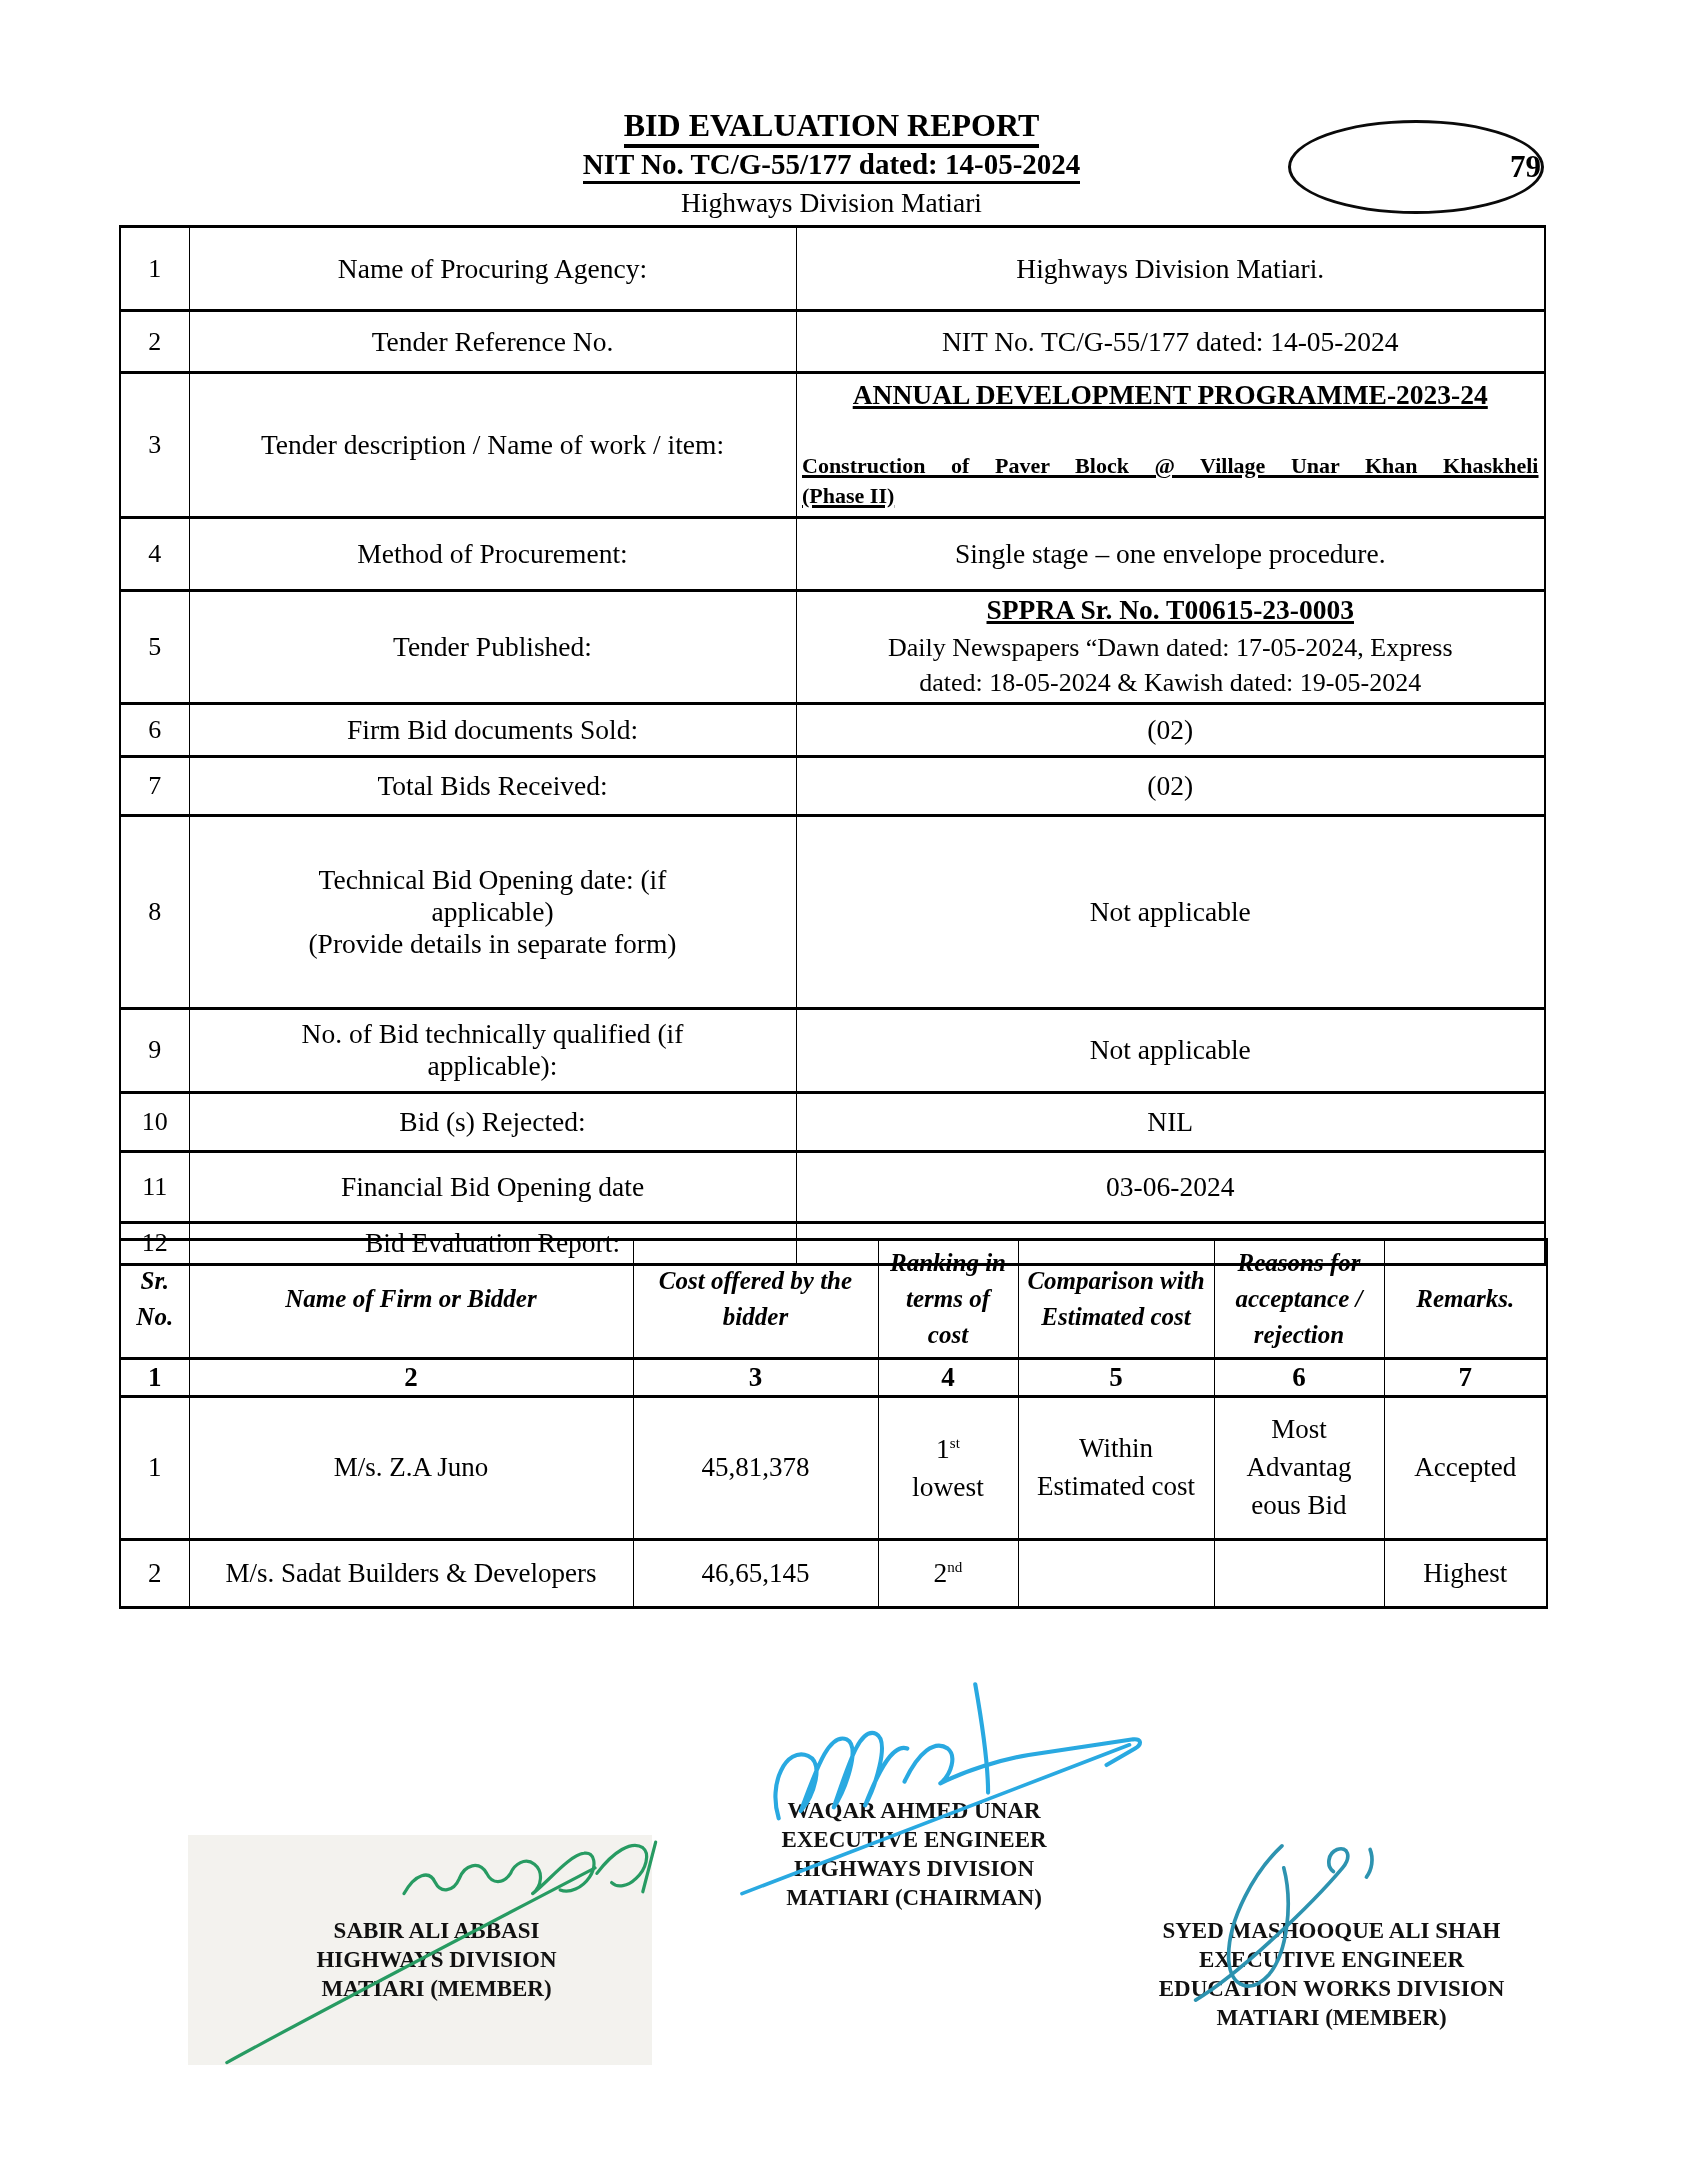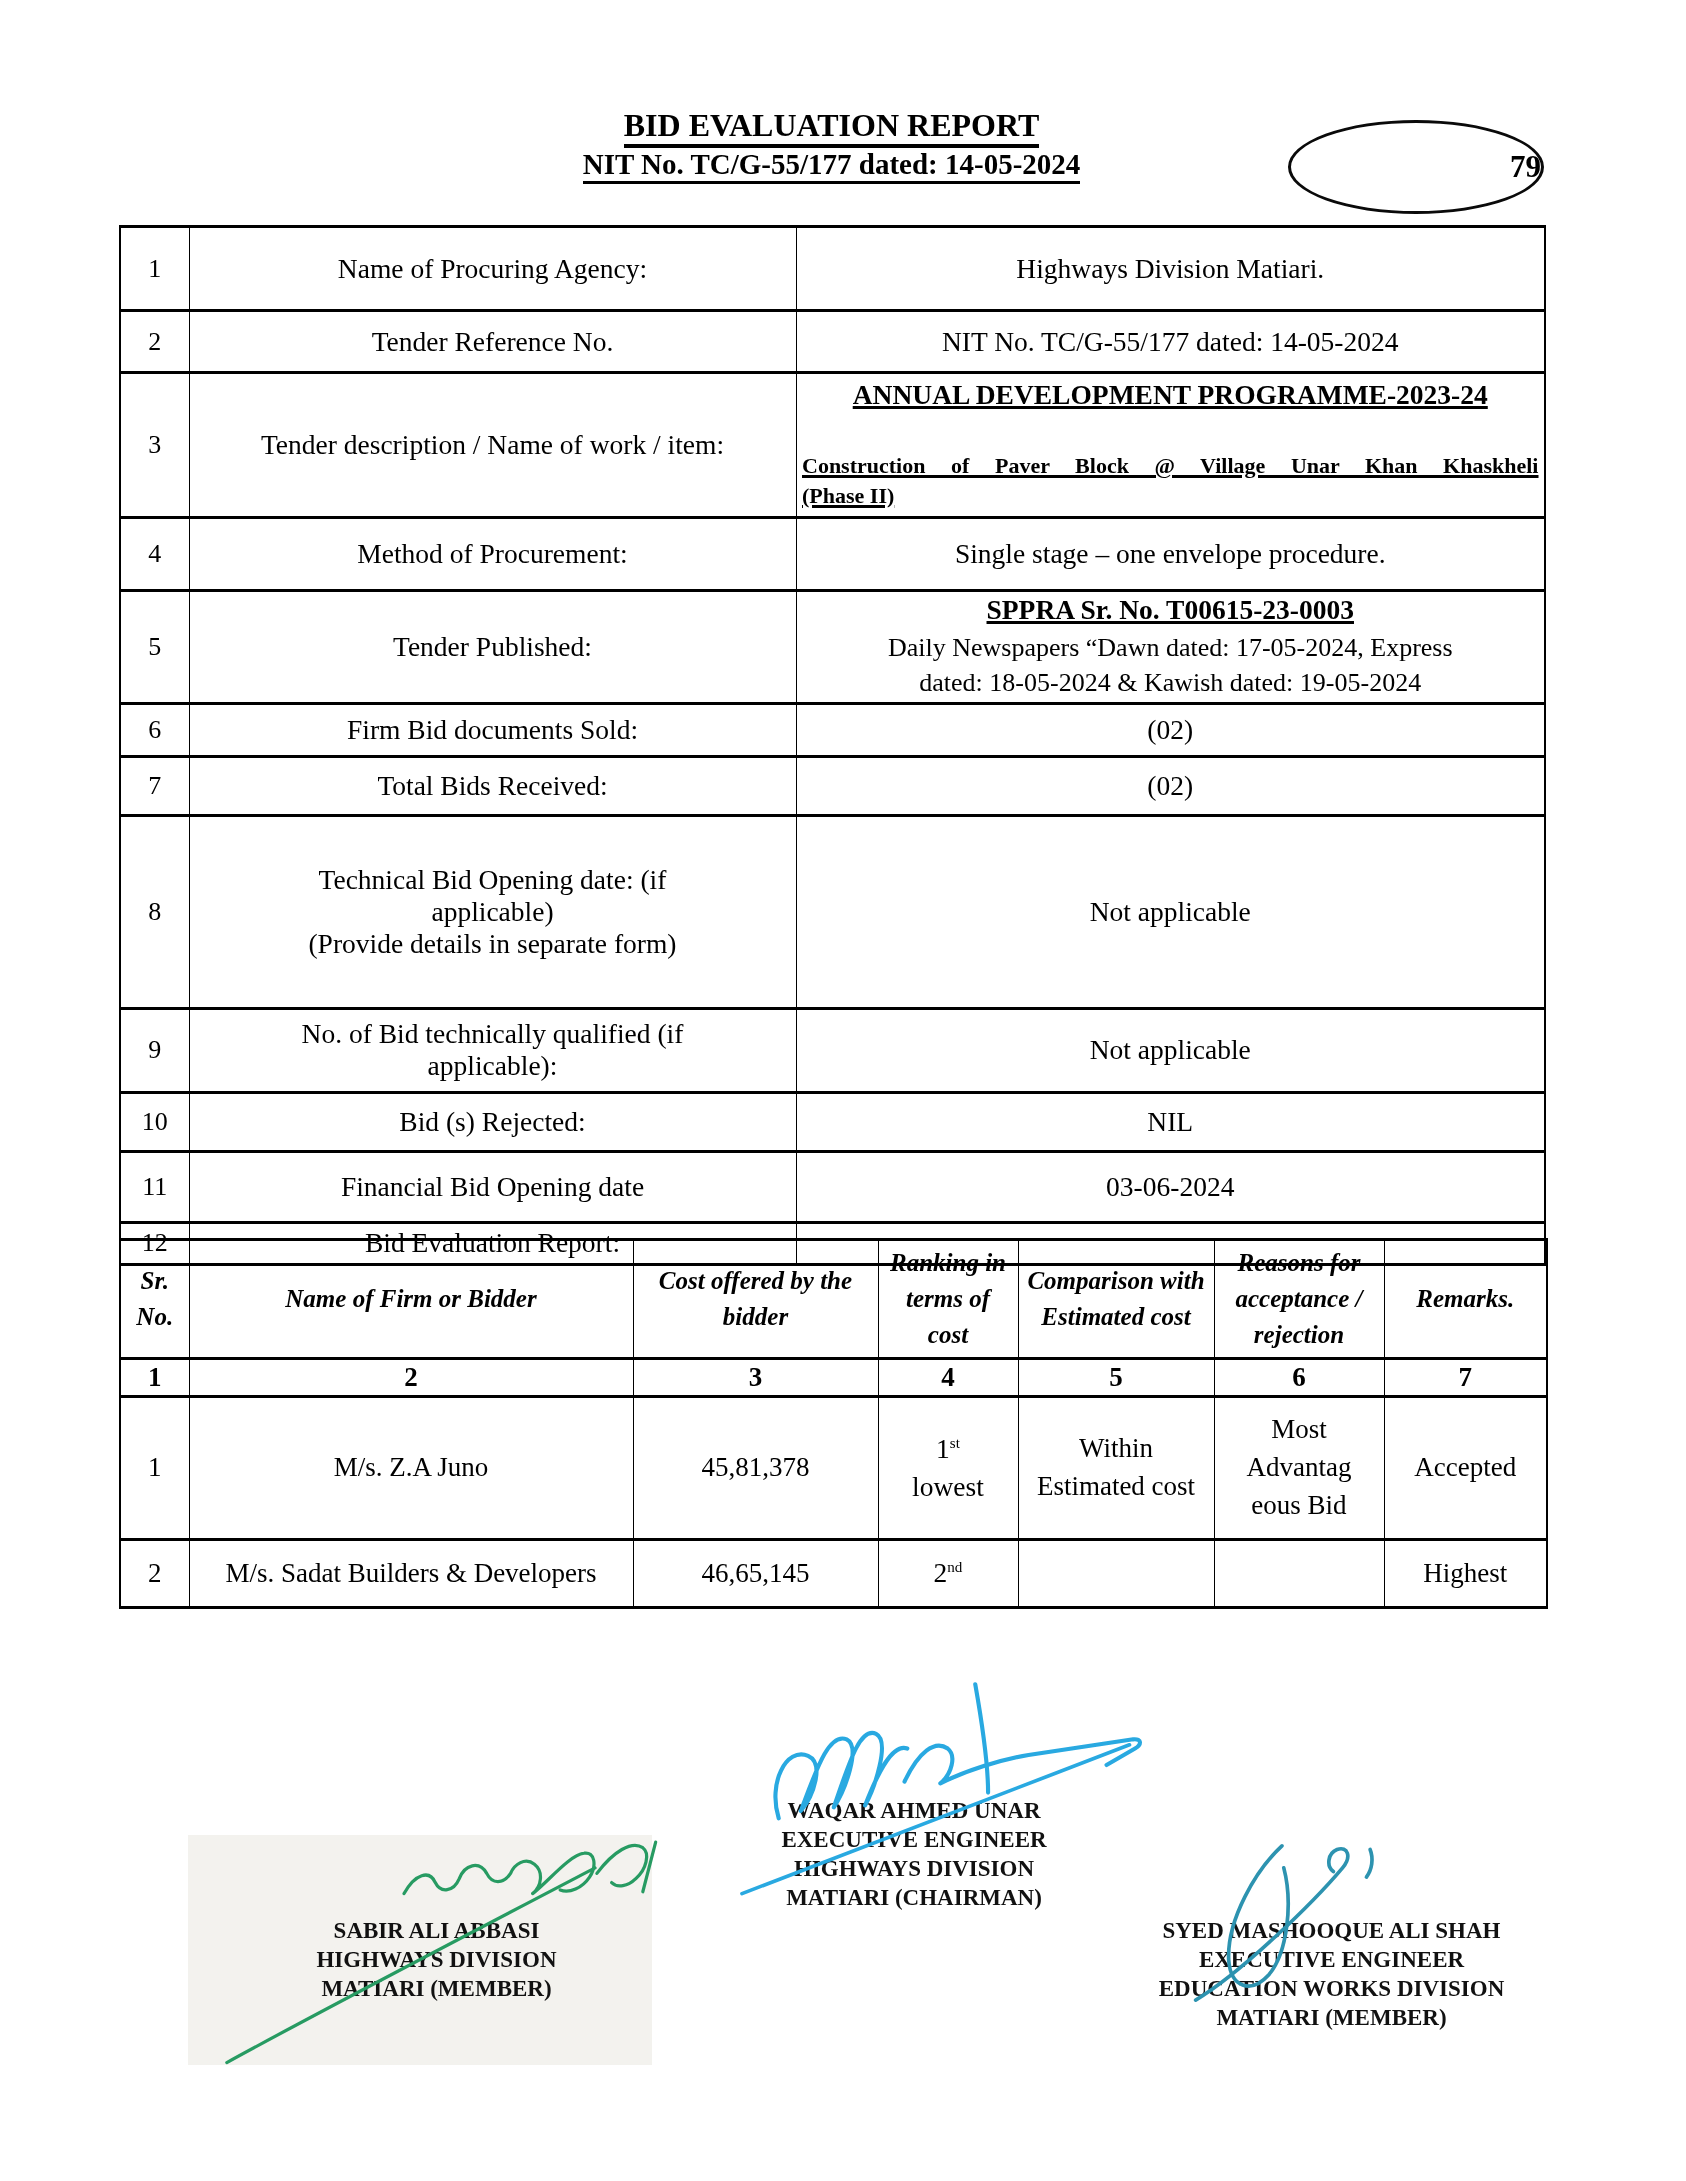--- a/index.html
+++ b/index.html
@@ -71,20 +71,21 @@
   .sig-svg { position:absolute; left:0; top:0; pointer-events:none; }
   .sig-svg path { fill:none; stroke-linecap:round; stroke-linejoin:round; }
 </style>
 </head>
 <body>
 
 <div class="page">
 
   <div class="hdr hdr-title"><span>BID EVALUATION REPORT</span></div>
   <div class="hdr hdr-nit"><span>NIT No. TC/G-55/177 dated: 14-05-2024</span></div>
+  <div class="hdr hdr-div">Highways Division Matiari</div>
   <div class="badge">
       <span>79</span>
     </div>
 
   <table class="doc info">
     <colgroup>
         <col style="width:69px">
         <col style="width:607px">
         <col style="width:749px">
       </colgroup>

